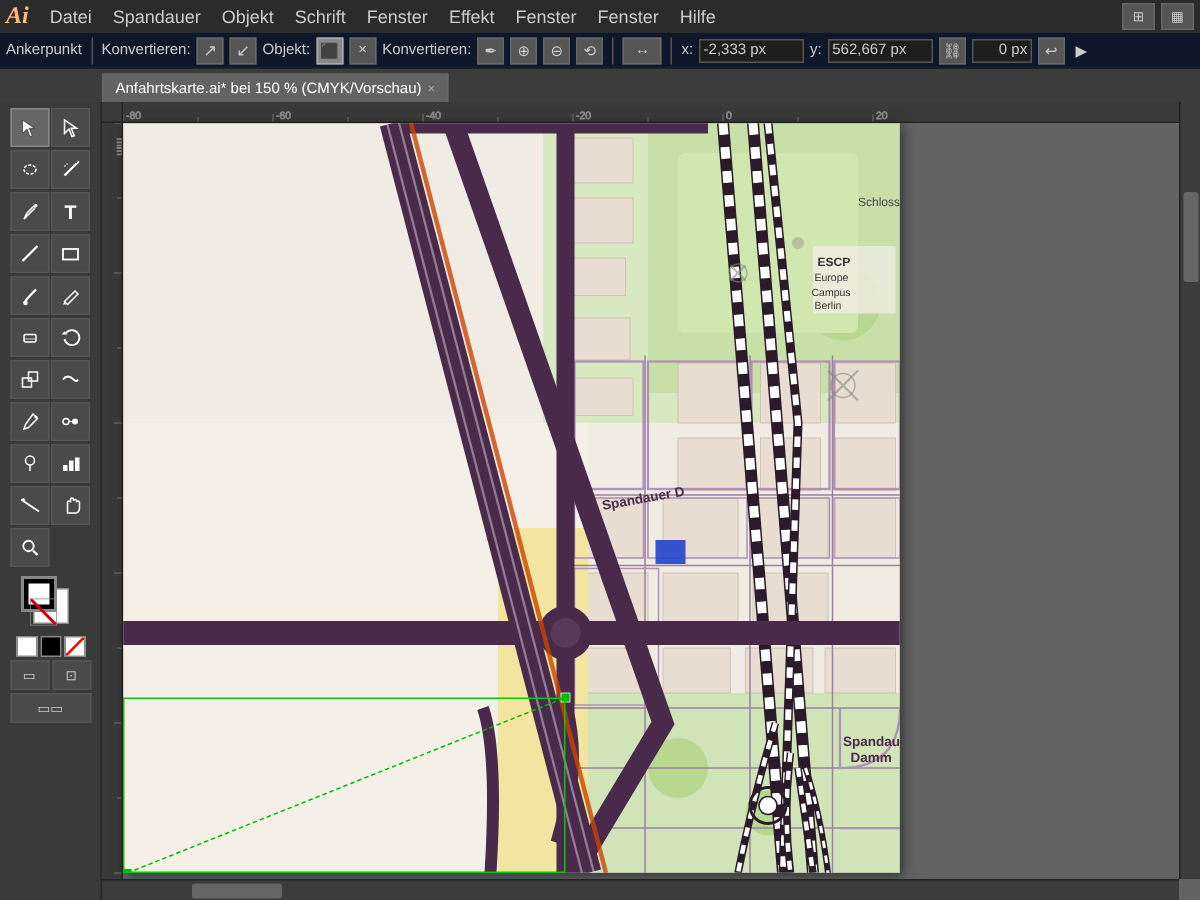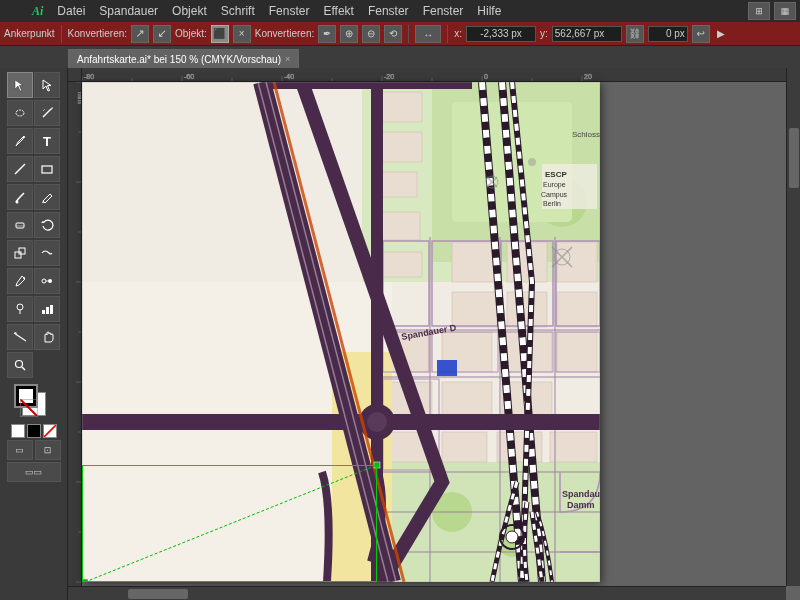--- a/index.html
+++ b/index.html
@@ -9,41 +9,40 @@
     #menubar {
       width: 800px;
       height: 22px;
       background: #2b2b2b;
       display: flex;
       align-items: center;
       padding: 0 4px;
       gap: 2px;
     }
     .ai-logo {
-      color: #22c55e;
+      color: #fdba74;
       font-weight: bold;
-      font-size: 12px;
+      font-size: 16px;
       margin-right: 6px;
       font-style: italic;
       font-family: Georgia, serif;
-      margin-left: 28px;
     }
     .menu-item {
       color: #ccc;
       padding: 2px 6px;
       font-size: 12px;
       cursor: pointer;
       white-space: nowrap;
     }
 
     
     #toolbar {
       width: 800px;
       height: 24px;
-      background: #7f1d1d;
+      background: #0f172a;
       display: flex;
       align-items: center;
       padding: 0 4px;
       gap: 4px;
       border-bottom: 1px solid #222;
     }
     .toolbar-label {
       color: #ccc;
       font-size: 10px;
       white-space: nowrap;
@@ -296,21 +295,21 @@
   <div class="toolbar-icon-btn">×</div>
   <span class="toolbar-label">Konvertieren:</span>
   <div class="toolbar-icon-btn" style="font-size:10px;">✒</div>
   <div class="toolbar-icon-btn" style="font-size:10px;">⊕</div>
   <div class="toolbar-icon-btn" style="font-size:10px;">⊖</div>
   <div class="toolbar-icon-btn" style="font-size:10px;">⟲</div>
   <div class="toolbar-sep"></div>
   <div class="toolbar-icon-btn" style="font-size:10px; width:26px;">↔</div>
   <div class="toolbar-sep"></div>
   <span class="toolbar-label">x:</span>
-  <input class="toolbar-input" style="width: 70px; text-align: center;" value="-2,333 px">
+  <input class="toolbar-input" style="width: 70px;" value="-2,333 px">
   <span class="toolbar-label">y:</span>
   <input class="toolbar-input" style="width: 70px;" value="562,667 px">
   <div class="toolbar-icon-btn" style="font-size:10px;">⛓</div>
   <input class="toolbar-input" style="width: 40px; text-align: right;" value="0 px">
   <div class="toolbar-icon-btn" style="font-size:10px;">↩</div>
   <div class="toolbar-icon-btn" style="font-size:10px; width:14px; border:none; background:none;">▶</div>
 </div>
 
 <div id="tabbar">
   <div class="tab active">

